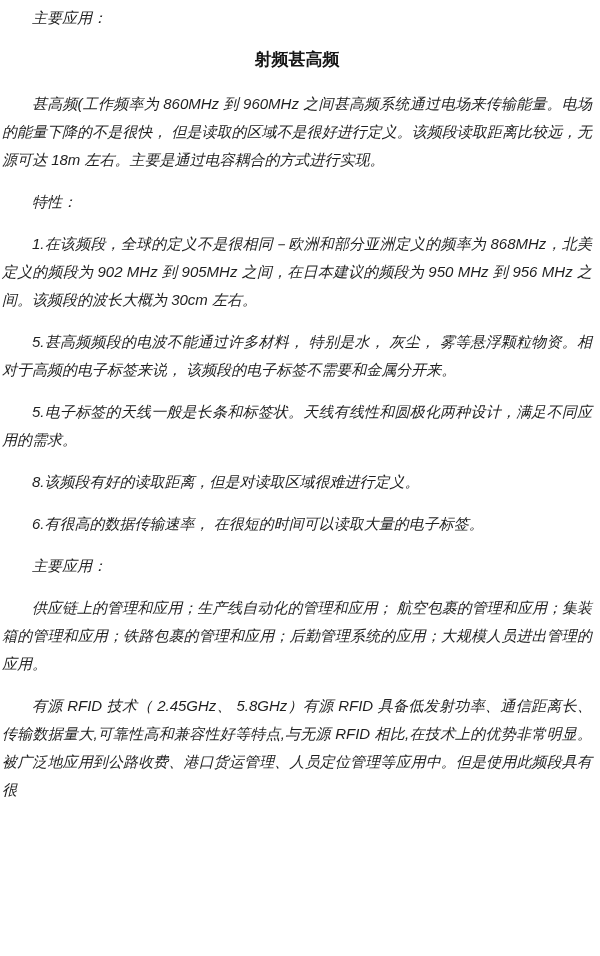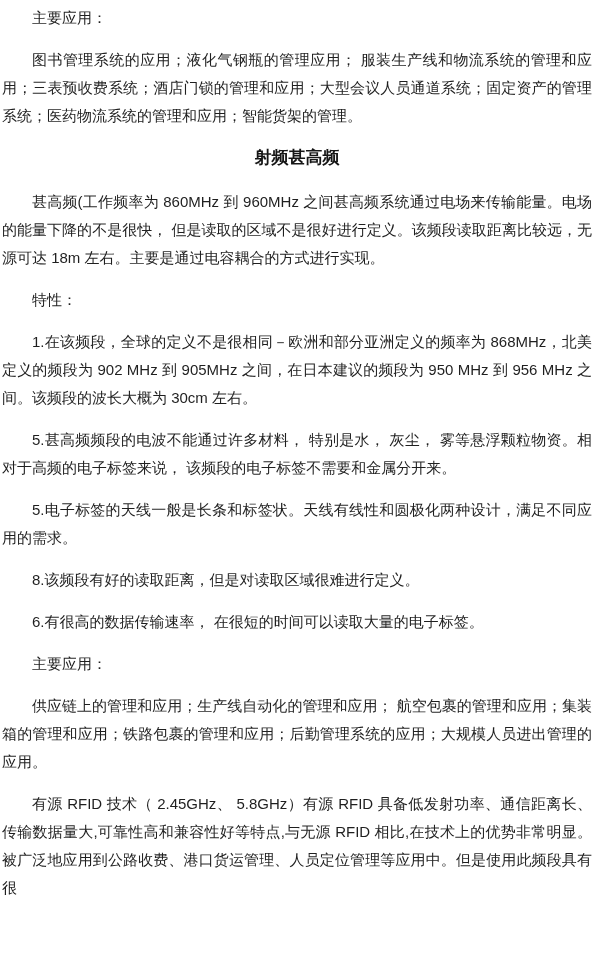--- a/index.html
+++ b/index.html
@@ -21,37 +21,37 @@
     font-family: "Liberation Sans", "DejaVu Sans", sans-serif;
     font-size: 15px;
     line-height: 28px;
     color: #1f1f1f;
     text-align: justify;
     overflow: hidden;
   }
   .para {
     margin: 0 0 14px 0;
     text-indent: 2em;
+    font-style: italic;
   }
   .heading {
     margin: 2px 0 16px 0;
     font-size: 17px;
     font-weight: bold;
     line-height: 28px;
     text-indent: 0;
     text-align: center;
     color: #161616;
   }
 </style>
 </head>
 <body>
 
 <div class="doc-page">
   <p class="para">主要应用：</p>
-  <p class="para">图书管理系统的应用；液化气钢瓶的管理应用； 服装生产线和物流系统的管理和应用；三表预收费系统；酒店门锁的管理和应用；大型会议人员通道系统；固定资产的管理系统；医药物流系统的管理和应用；智能货架的管理。</p>
   <h2 class="heading">射频甚高频</h2>
   <p class="para">甚高频(工作频率为 860MHz 到 960MHz 之间甚高频系统通过电场来传输能量。电场的能量下降的不是很快， 但是读取的区域不是很好进行定义。该频段读取距离比较远，无源可达 18m 左右。主要是通过电容耦合的方式进行实现。</p>
   <p class="para">特性：</p>
   <p class="para">1.在该频段，全球的定义不是很相同－欧洲和部分亚洲定义的频率为 868MHz，北美定义的频段为 902 MHz 到 905MHz 之间，在日本建议的频段为 950 MHz 到 956 MHz 之间。该频段的波长大概为 30cm 左右。</p>
   <p class="para">5.甚高频频段的电波不能通过许多材料， 特别是水， 灰尘， 雾等悬浮颗粒物资。相对于高频的电子标签来说， 该频段的电子标签不需要和金属分开来。</p>
   <p class="para">5.电子标签的天线一般是长条和标签状。天线有线性和圆极化两种设计，满足不同应用的需求。</p>
   <p class="para">8.该频段有好的读取距离，但是对读取区域很难进行定义。</p>
   <p class="para">6.有很高的数据传输速率， 在很短的时间可以读取大量的电子标签。</p>
   <p class="para">主要应用：</p>
   <p class="para">供应链上的管理和应用；生产线自动化的管理和应用； 航空包裹的管理和应用；集装箱的管理和应用；铁路包裹的管理和应用；后勤管理系统的应用；大规模人员进出管理的应用。</p>

